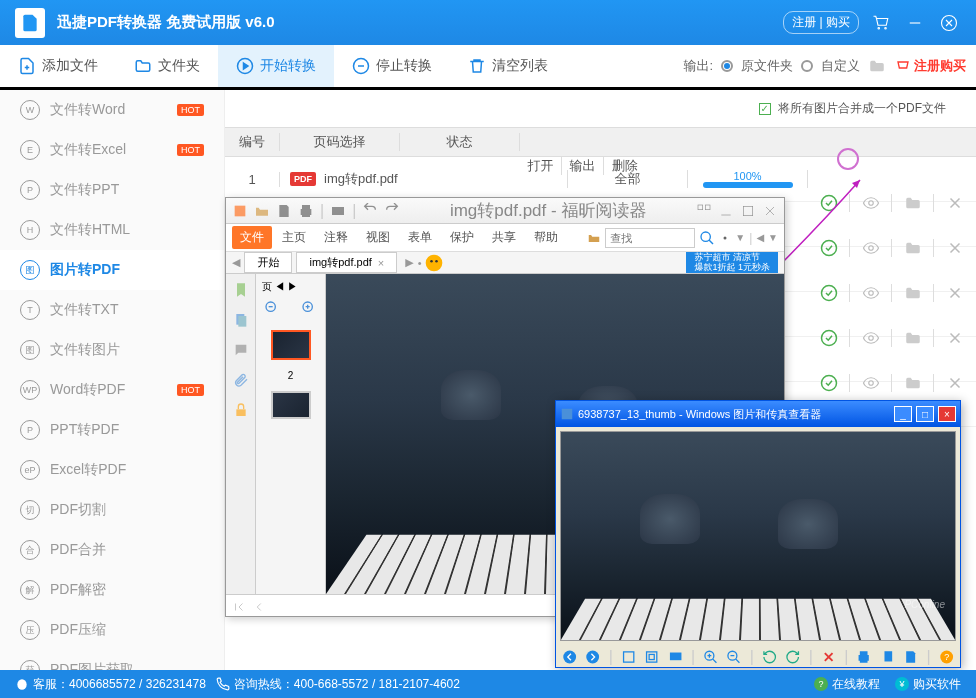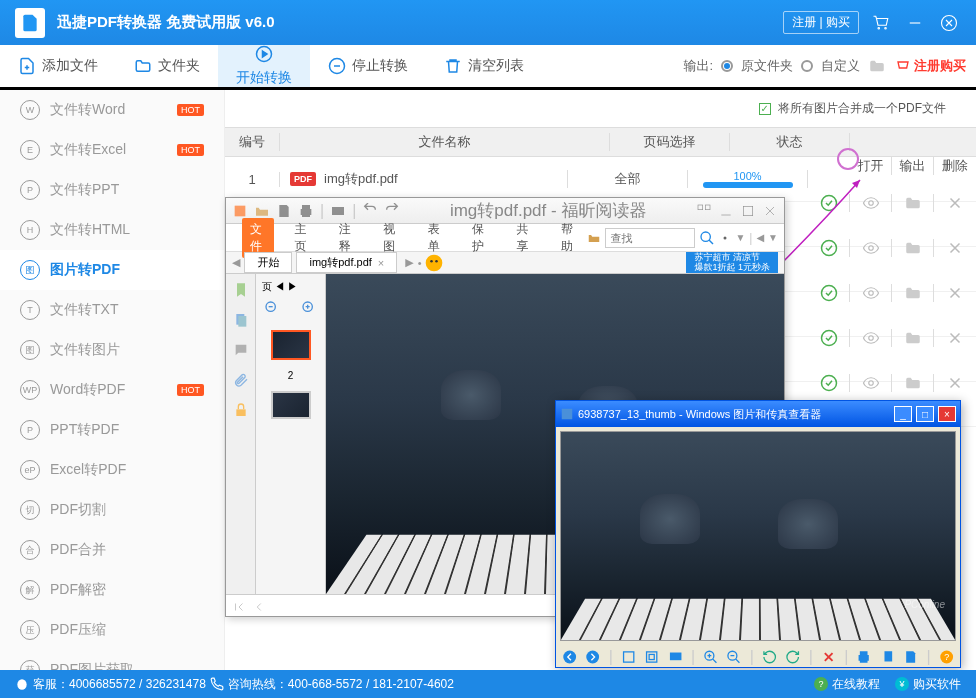--- a/index.html
+++ b/index.html
@@ -4,28 +4,28 @@
 <style>
 * { margin: 0; padding: 0; box-sizing: border-box; font-family: "Microsoft YaHei", Arial, sans-serif; }
 body { width: 976px; height: 698px; background: #fff; overflow: hidden; position: relative; }
 
 
 .titlebar { height: 45px; background: linear-gradient(#2196F3, #1E88E5); display: flex; align-items: center; padding: 0 15px; color: #fff; }
 .titlebar .logo { width: 30px; height: 30px; background: #fff; border-radius: 3px; display: flex; align-items: center; justify-content: center; margin-right: 12px; }
 .titlebar .logo svg { width: 20px; height: 20px; }
 .titlebar .title { font-size: 15px; font-weight: bold; flex: 1; }
 .titlebar .right { display: flex; align-items: center; gap: 10px; }
-.titlebar .reg { font-size: 12px; border: 1px solid rgba(255,255,255,.6); padding: 2px 8px; border-radius: 2px; }
+.titlebar .reg { font-size: 12px; border: 1px solid rgba(255,255,255,.6); padding: 2px 8px; border-radius: 10px; }
 .win-btn { width: 24px; height: 24px; display: flex; align-items: center; justify-content: center; cursor: pointer; }
 .win-btn svg { width: 18px; height: 18px; stroke: #fff; fill: none; stroke-width: 1.5; }
 
 
 .toolbar { height: 45px; background: #fff; border-bottom: 3px solid #000000; display: flex; align-items: center; }
 .tool-item { display: flex; align-items: center; gap: 6px; padding: 0 18px; height: 100%; font-size: 14px; color: #555; cursor: pointer; position: relative; }
-.tool-item.active { background: #e3f2fd; color: #1E88E5; flex-direction: column; }
+.tool-item.active { background: #e3f2fd; color: #1E88E5; }
 .tool-item svg { width: 18px; height: 18px; }
 .output-area { margin-left: auto; display: flex; align-items: center; gap: 8px; padding-right: 10px; font-size: 13px; color: #666; }
 .radio { width: 12px; height: 12px; border: 2px solid #999; border-radius: 50%; display: inline-flex; align-items: center; justify-content: center; }
 .radio.checked::after { content: ''; width: 6px; height: 6px; background: #1E88E5; border-radius: 50%; }
 .buy-btn { color: #ff3b30; font-weight: bold; display: flex; align-items: center; gap: 4px; }
 
 
 .main { display: flex; height: 608px; }
 .sidebar { width: 225px; background: #fafafa; border-right: 1px solid #eee; overflow-y: auto; }
 .side-item { display: flex; align-items: center; gap: 10px; padding: 10px 20px; font-size: 14px; color: #999; cursor: pointer; position: relative; }
@@ -52,33 +52,33 @@
 .progress::after { content: ''; position: absolute; left: 0; top: 0; height: 100%; width: 100%; background: #2196F3; border-radius: 3px; }
 .pct { font-size: 11px; color: #2196F3; }
 .action-icon { width: 18px; height: 18px; margin: 0 auto; display: block; }
 .ok-icon { stroke: #4caf50; fill: none; stroke-width: 2; }
 .eye-icon { stroke: #bbb; fill: none; stroke-width: 1.5; }
 .folder-icon { fill: #ccc; }
 .x-icon { stroke: #bbb; stroke-width: 2; fill: none; }
 .circled { border: 2px solid #d070d0; border-radius: 50%; padding: 8px; position: absolute; }
 
 
-.footer { position: absolute; bottom: 0; left: 0; right: 0; height: 28px; background: #1E88E5; color: #fff; display: flex; align-items: center; padding: 0 15px; font-size: 12px; gap: 4px; }
+.footer { position: absolute; bottom: 0; left: 0; right: 0; height: 28px; background: #1E88E5; color: #fff; display: flex; align-items: center; padding: 0 15px; font-size: 12px; gap: 10px; }
 .footer .r { margin-left: auto; display: flex; gap: 15px; }
 .footer-link { display: flex; align-items: center; gap: 4px; }
 .dot { width: 14px; height: 14px; border-radius: 50%; display: inline-flex; align-items: center; justify-content: center; font-size: 9px; }
 .dot.g { background: #4caf50; } .dot.b { background: #00bcd4; }
 
 
 .pdf-reader { position: absolute; left: 225px; top: 197px; width: 560px; height: 420px; background: #fff; border: 1px solid #999; box-shadow: 2px 2px 8px rgba(0,0,0,.2); }
 .pdf-tb { height: 26px; background: linear-gradient(#fafafa,#eee); display: flex; align-items: center; gap: 6px; padding: 0 6px; border-bottom: 1px solid #ccc; }
 .pdf-tb-icon { width: 16px; height: 16px; opacity: .7; }
 .pdf-title { font-size: 17px; color: #888; margin: 1px auto; }
 .pdf-menu { height: 28px; display: flex; align-items: center; gap: 2px; padding: 0 6px; font-size: 12px; border-bottom: 1px solid #ddd; }
-.pdf-menu-item { padding: 3px 8px; color: #555; margin-left: 10px; }
+.pdf-menu-item { padding: 3px 8px; color: #555; }
 .pdf-menu-item.active { background: #ff7628; color: #fff; border-radius: 2px; }
 .pdf-search { margin-left: auto; display: flex; align-items: center; gap: 4px; }
 .pdf-search input { width: 90px; height: 20px; border: 1px solid #ccc; font-size: 11px; padding: 0 4px; }
 .pdf-tabs { height: 22px; display: flex; align-items: center; font-size: 11px; border-bottom: 1px solid #ccc; background: #f5f5f5; padding: 0 6px; }
 .pdf-tab { padding: 2px 12px; border: 1px solid #ccc; background: #fff; margin-right: 4px; display: flex; align-items: center; gap: 6px; }
 .pdf-ad { margin-left: auto; background: #1e88e5; color: #fff; padding: 0 8px; height: 100%; display: flex; flex-direction: column; justify-content: center; font-size: 9px; line-height: 1.1; }
 .pdf-body { display: flex; height: 320px; }
 .pdf-side { width: 30px; background: #f0f0f0; border-right: 1px solid #ccc; display: flex; flex-direction: column; align-items: center; gap: 14px; padding-top: 8px; }
 .pdf-side svg { width: 16px; height: 16px; opacity: .6; }
 .lock { color: #ffa000; }
@@ -254,21 +254,20 @@
         <span>PDF图片获取</span>
       </div>
     </div>
   <div class="content">
     <div class="merge-opt">
       <span class="chk">✓</span>
       <span>将所有图片合并成一个PDF文件</span>
     </div>
     <div class="theader">
       <div class="col-idx">编号</div>
-      <div class="col-name">文件名称</div>
       <div class="col-page">页码选择</div>
       <div class="col-status">状态</div>
       <div class="col-open">打开</div>
       <div class="col-out">输出</div>
       <div class="col-del">删除</div>
     </div>
     <div id="tbody">
         <div class="trow">
   <div class="col-idx">1</div>
   <div class="col-name">

